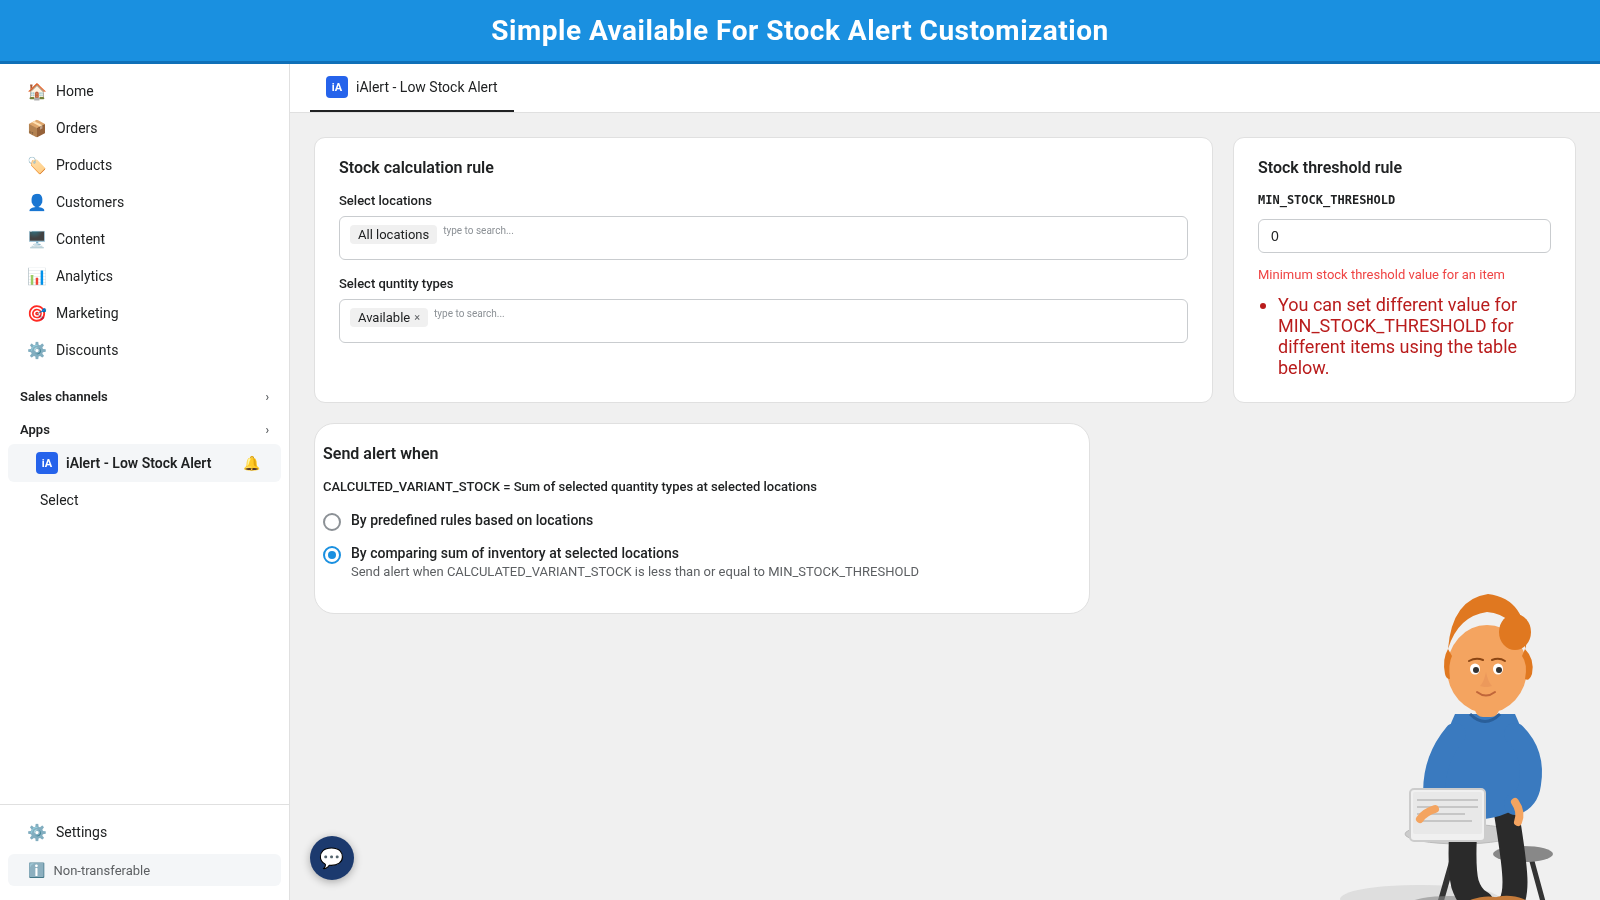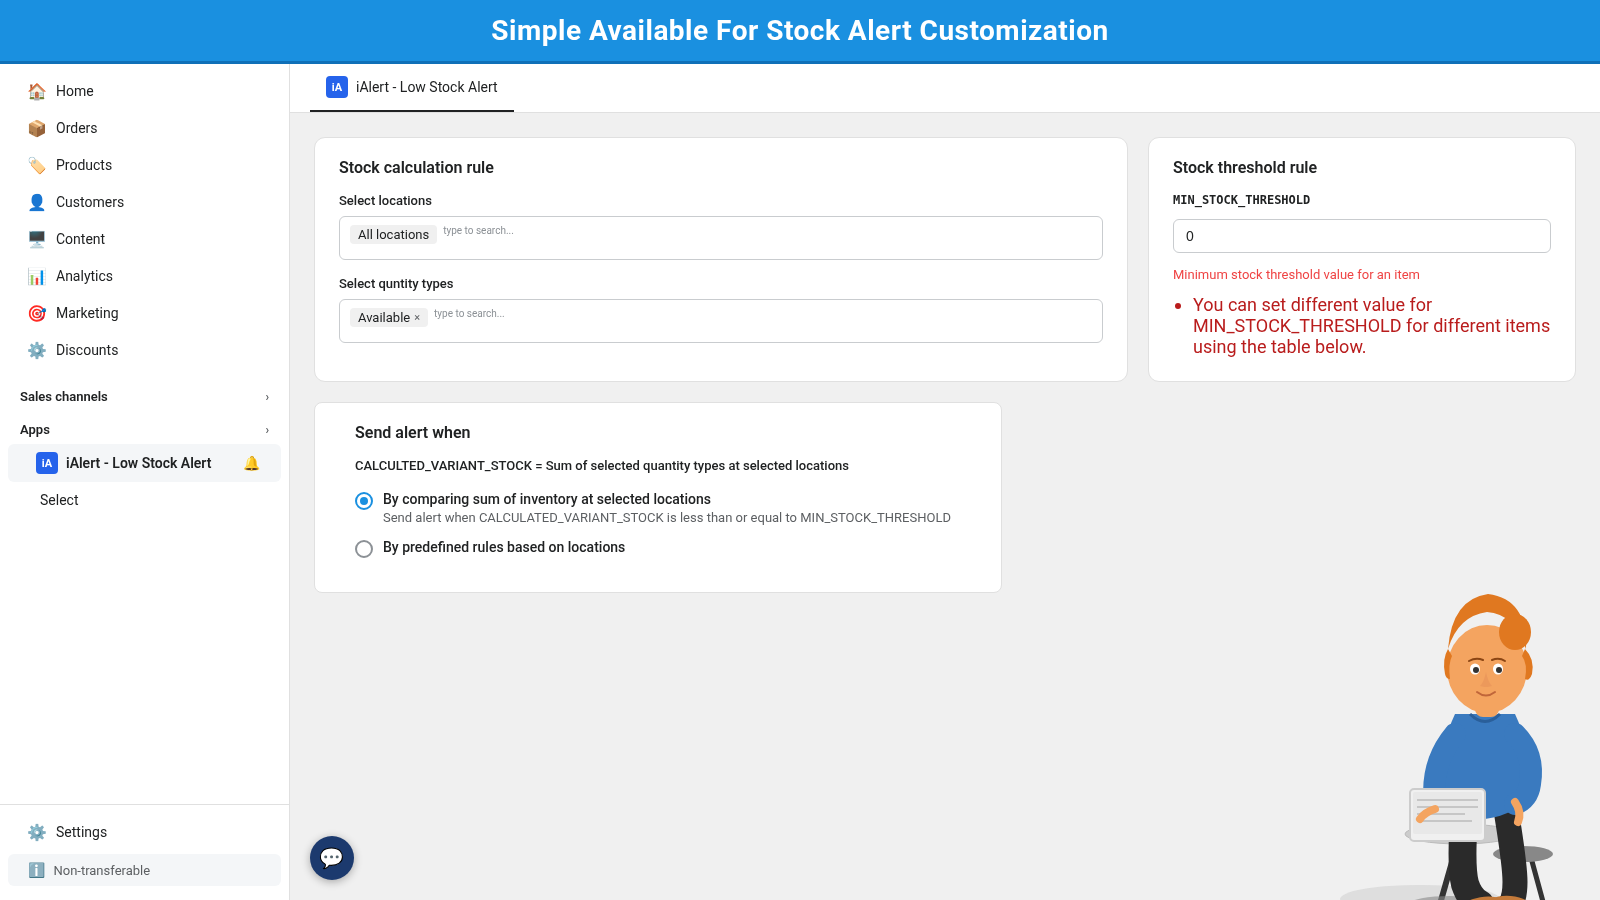--- a/index.html
+++ b/index.html
@@ -236,21 +236,21 @@
       border-radius: 11px;
       border: 1px solid #e0e0e0;
       padding: 20px 24px;
     }
 
     .card-left {
       flex: 1;
     }
 
     .card-right {
-      width: 428px;
+      width: 343px;
     }
 
     .card-title {
       font-size: 16px;
       font-weight: 600;
       color: #202223;
       margin-bottom: 16px;
     }
 
     .field-label {
@@ -320,24 +320,24 @@
 
     .bullet-list li {
       font-size: 18px;
       color: #b91c1c;
       margin-bottom: 4px;
     }
 
     
     .alert-card {
       background: #fff;
-      border-radius: 8px;
+      border-radius: 20px;
       border: 1px solid #e0e0e0;
-      padding: 20px 40px;
-      width: 688px;
+      padding: 20px 8px;
+      width: 776px;
     }
 
     .alert-card-title {
       font-size: 16px;
       font-weight: 600;
       color: #202223;
       margin-bottom: 16px;
     }
 
     .formula-text {
@@ -525,33 +525,33 @@
           </ul>
         </div>
       </div>
 
       <div class="alert-card">
         <div class="alert-card-title">Send alert when</div>
 
         <div class="formula-text" style="font-style:normal; font-size:13px; font-weight:500; color:#202223; margin-bottom:18px;">CALCULTED_VARIANT_STOCK = Sum of selected quantity types at selected locations</div>
 
         <div class="radio-option">
+          <div class="radio-circle unchecked"></div>
+          <div>
+            <div class="radio-label">By predefined rules based on locations</div>
+          </div>
+        </div>
+
+        <div class="radio-option">
           <div class="radio-circle checked"></div>
           <div>
             <div class="radio-label">By comparing sum of inventory at selected locations</div>
             <div class="radio-sublabel">Send alert when CALCULATED_VARIANT_STOCK is less than or equal to MIN_STOCK_THRESHOLD</div>
           </div>
         </div>
-
-        <div class="radio-option">
-          <div class="radio-circle unchecked"></div>
-          <div>
-            <div class="radio-label">By predefined rules based on locations</div>
-          </div>
-        </div>
       </div>
 
       <div style="position:absolute; right:0; bottom:-24px; width:380px; height:430px; pointer-events:none;">
         <svg viewBox="0 0 380 430" width="380" height="430" xmlns="http://www.w3.org/2000/svg">
 
           <ellipse cx="200" cy="405" rx="80" ry="14" fill="#ccc" opacity="0.5"></ellipse>
 
           <line x1="240" y1="340" x2="220" y2="410" stroke="#333" stroke-width="6" stroke-linecap="round"></line>
           <ellipse cx="230" cy="410" rx="40" ry="8" fill="#888" opacity="0.6"></ellipse>
           <ellipse cx="240" cy="340" rx="55" ry="10" fill="#ccc" stroke="#bbb" stroke-width="1"></ellipse>

